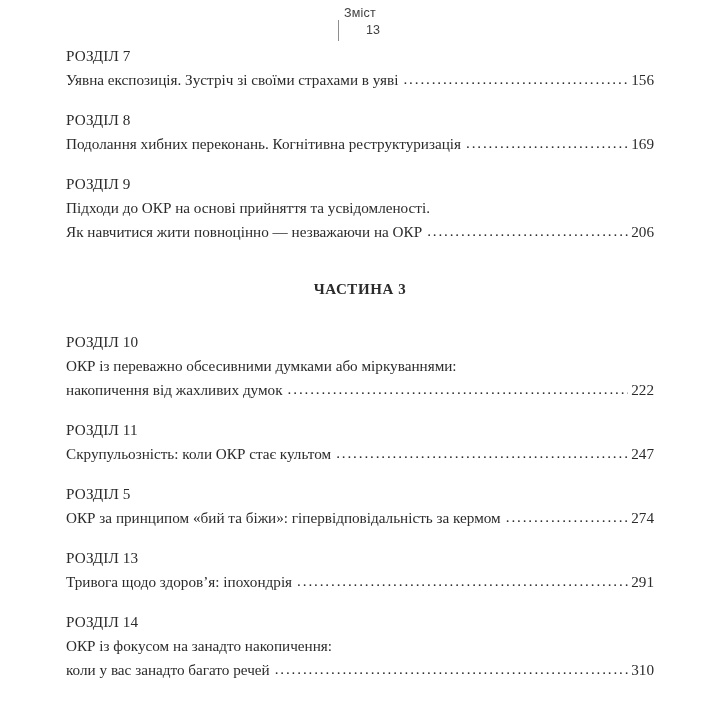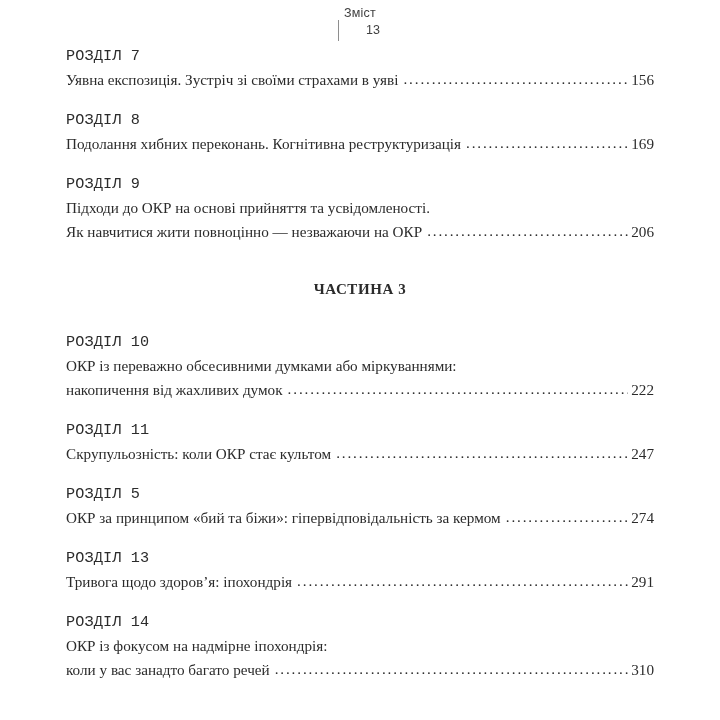--- a/index.html
+++ b/index.html
@@ -76,21 +76,20 @@
   .entry {
     margin-bottom: 16px;
   }
   .entry:last-child { margin-bottom: 0; }
 
   .entry-label {
     font-size: 15.2px;
     line-height: 24px;
     letter-spacing: 0.15px;
     white-space: nowrap;
-    font-family: Liberation Mono, monospace;
   }
 
   .entry-lines {
     font-size: 15.2px;
     line-height: 24px;
   }
 
   .tline {
     display: block;
     white-space: nowrap;
@@ -233,21 +232,21 @@
             <div class="tline with-leader">
               <span class="ttext">Тривога щодо здоров’я: іпохондрія</span>
               <span class="leader">........................................................................................................................................................................................................</span>
               <span class="tpage">291</span>
             </div>
           </div>
         </div>
         <div class="entry">
           <div class="entry-label">РОЗДІЛ 14</div>
           <div class="entry-lines">
-            <div class="tline"><span class="ttext">ОКР із фокусом на надмірне іпохондрія:</span></div>
+            <div class="tline"><span class="ttext">ОКР із фокусом на занадто накопичення:</span></div>
             <div class="tline with-leader">
               <span class="ttext">коли у вас занадто багато речей</span>
               <span class="leader">........................................................................................................................................................................................................</span>
               <span class="tpage">310</span>
             </div>
           </div>
         </div>
       </div>
   </div>
 

